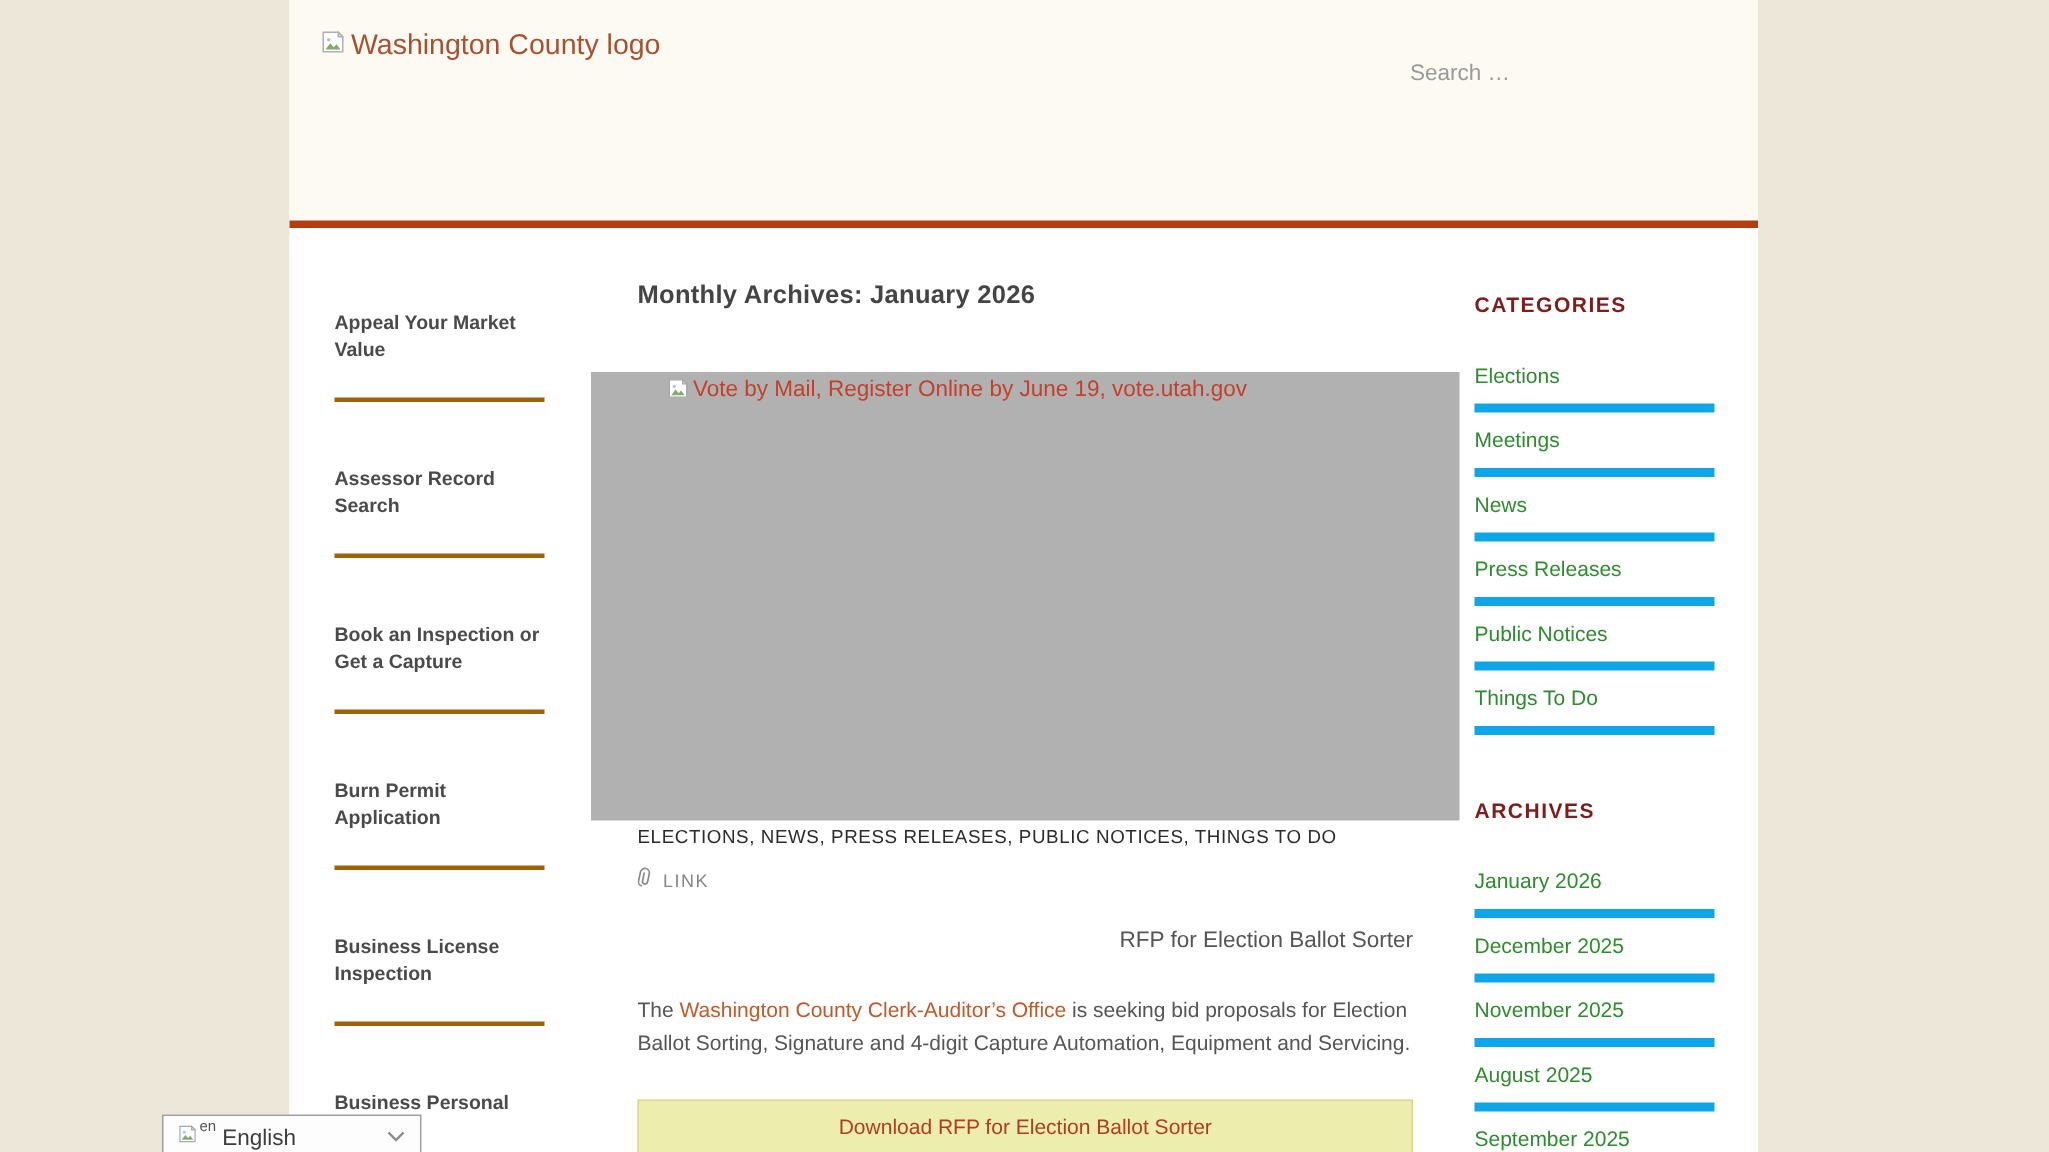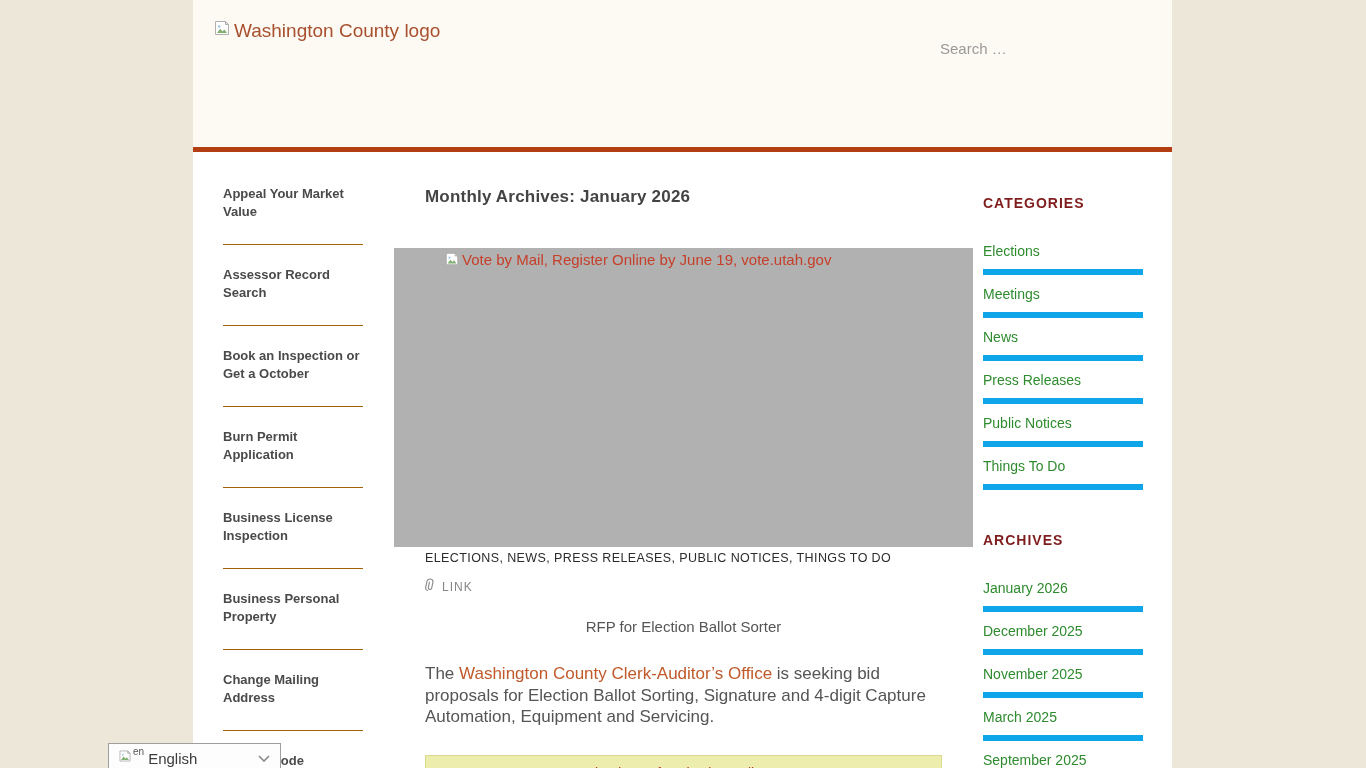--- a/index.html
+++ b/index.html
@@ -30,21 +30,21 @@
     position:absolute; right:22px; top:34px; width:210px; height:28px;
     border:none; outline:none; background:transparent;
     font-family:inherit; font-size:15px; color:#666;
   }
   .search-input::placeholder { color:#9a9a9a; opacity:1; }
   
   .content { position:absolute; top:157px; left:0; right:0; bottom:0; background:#fff; }
   
   .left-nav { position:absolute; left:30px; top:28px; width:140px; list-style:none; }
   .left-nav li {
-    padding:21px 0 23px; border-bottom:1px solid #a16207;
+    padding:21px 0 23px; border-bottom:3px solid #a16207;margin-top:21px;
   }
   .left-nav li:first-child { padding-top:0; }
   .left-nav a {
     color:#4a4a4a; font-size:13px; font-weight:bold; line-height:18px;
     text-decoration:none; display:block;
   }
   
   .main-col { position:absolute; left:201px; top:30px; width:579px; }
   .page-title { font-size:17px; font-weight:bold; color:#444; margin:0 31px 41px; letter-spacing:.2px; }
   .featured-image {
@@ -57,22 +57,22 @@
     color:#c5402a; font-size:15px; line-height:18px;
   }
   .post-cats {
     margin:4px 31px 0; font-size:12.5px; font-weight:normal; color:#2b2b2b;
     letter-spacing:.4px;
   }
   .post-format {
     margin:13px 31px 0; font-size:12px; color:#868686; letter-spacing:1px;
     display:flex; align-items:center; gap:5px;
   }
-  .post-title { margin:22px 31px 0; text-align:center; font-size:15px; color:#555; font-weight:normal; }
-  .post-body { margin:28px 31px 0; font-size:17px; color:#555; line-height:21.5px; }
+  .post-title { margin:22px 31px 0; text-align:right; font-size:15px; color:#555; font-weight:normal; }
+  .post-body { margin:28px 31px 0; font-size:14px; color:#555; line-height:21.5px; }
   .post-body a { color:#c05a2a; text-decoration:none; }
   .download-box {
     display:block; margin:27px 31px 0; height:37px; line-height:35px;
     background:#ededae; border:1px solid #d9d98f;
     text-align:center; font-size:14px; color:#b23b28; text-decoration:none;
   }
   
   .right-sidebar { position:absolute; left:790px; top:38px; width:160px; }
   .widget-title {
     font-size:14px; font-weight:bold; color:#7f1d1d; letter-spacing:1px;
@@ -117,21 +117,21 @@
   <div class="content">
 
     <ul class="left-nav">
       <li>
           <a>Appeal Your Market Value</a>
         </li>
       <li>
           <a>Assessor Record Search</a>
         </li>
       <li>
-          <a>Book an Inspection or Get a October</a>
+          <a>Book an Inspection or Get a Capture</a>
         </li>
       <li>
           <a>Burn Permit Application</a>
         </li>
       <li>
           <a>Business License Inspection</a>
         </li>
       <li>
           <a>Business Personal Property</a>
         </li>
@@ -191,21 +191,21 @@
           <li><a>Public Notices</a></li>
           <li><a>Things To Do</a></li>
         </ul>
       </div>
       <div class="archives-block">
         <h2 class="widget-title">ARCHIVES</h2>
         <ul class="widget-list">
           <li><a>January 2026</a></li>
           <li><a>December 2025</a></li>
           <li><a>November 2025</a></li>
-          <li><a>March 2025</a></li>
+          <li><a>August 2025</a></li>
           <li><a>September 2025</a></li>
         </ul>
       </div>
     </aside>
 
   </div>
 </div>
 
 <div class="lang-widget">
   <span class="icon">

